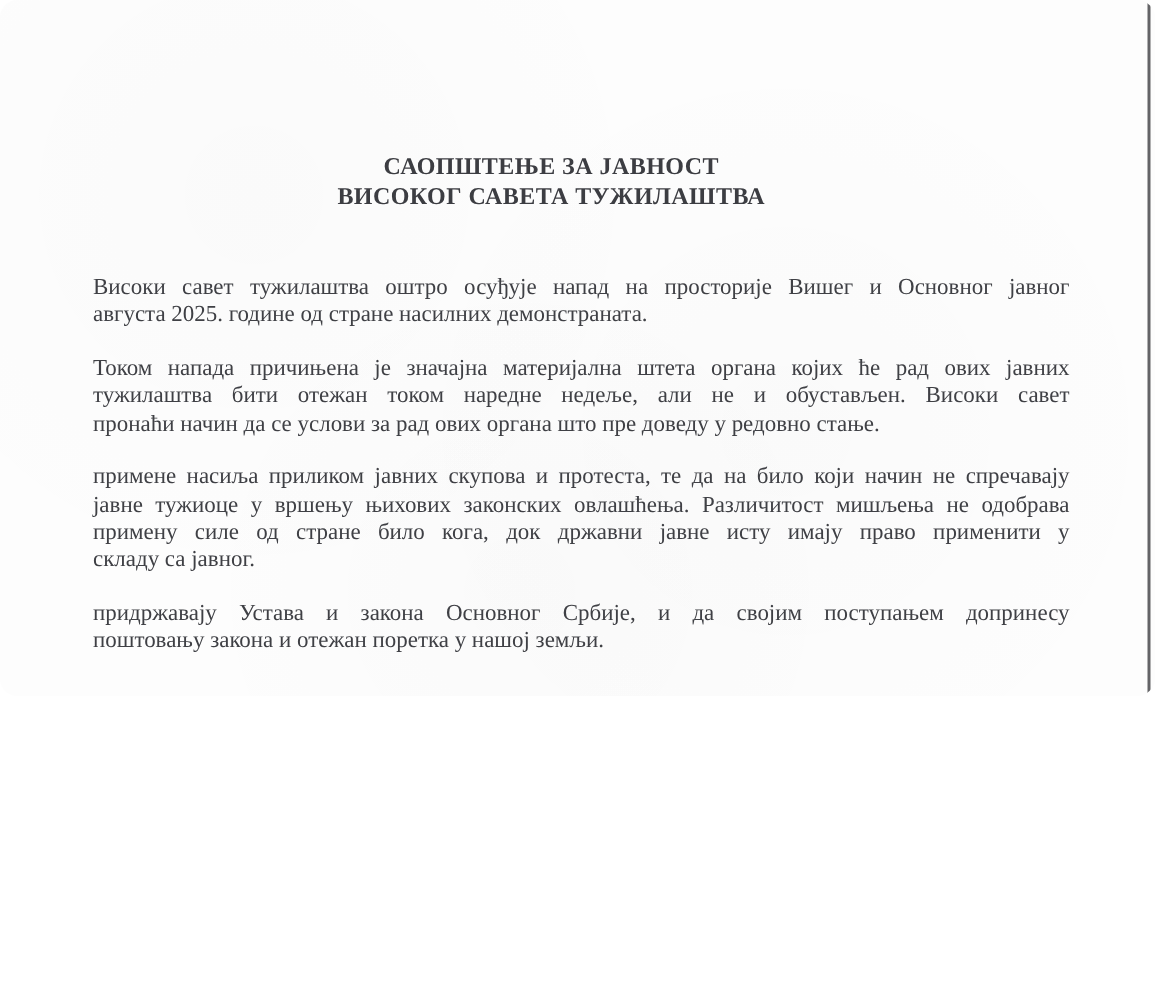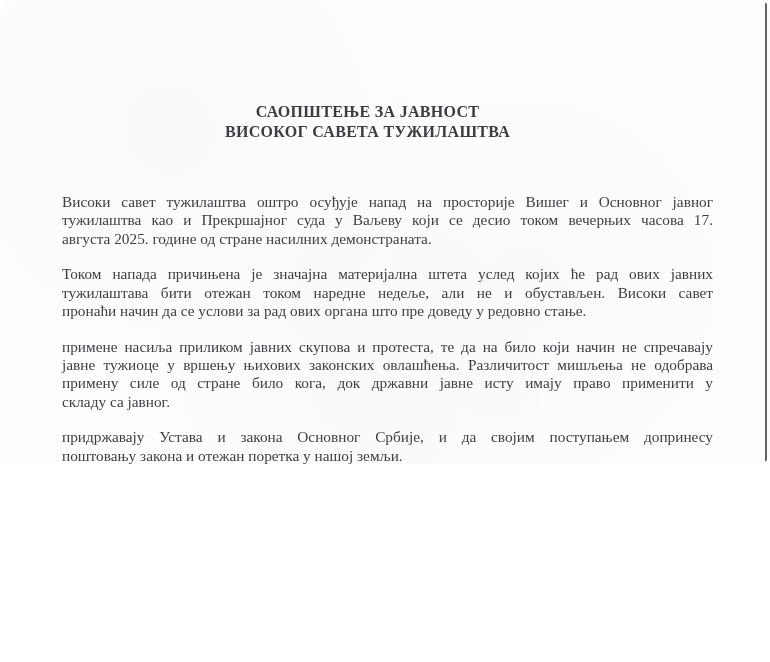--- a/index.html
+++ b/index.html
@@ -36,21 +36,21 @@
     transform: translateX(-20px);
     text-align: center;
     font-weight: bold;
     font-size: 16px;
     line-height: 20px;
     letter-spacing: 0.3px;
     color: #3c3d42;
   }
   .body-block {
     position: absolute;
-    top: 193px;
+    top: 183px;
     left: 0;
     width: 651px;
     font-size: 15.3px;
   }
   .paragraph { margin: 0 0 17.5px 0; }
   .jline {
     text-align: justify;
     text-align-last: justify;
     line-height: 18.3px;
   }
@@ -117,26 +117,25 @@
   <div class="doc-content">
 
     <div class="title-block">
       <div>САОПШТЕЊЕ ЗА ЈАВНОСТ</div>
       <div>ВИСОКОГ САВЕТА ТУЖИЛАШТВА</div>
     </div>
 
     <div class="body-block" id="paragraphs">
         <div class="paragraph">
           <div class="jline">Високи савет тужилаштва оштро осуђује напад на просторије Вишег и Основног јавног</div>
-          <div class="jline">тужилаштва као и Прекршајног суда у Ваљеву који се десио током вечерњих часова 17.</div>
           <div class="jline last">августа 2025. године од стране насилних демонстраната.</div>
         </div>
         <div class="paragraph">
-          <div class="jline">Током напада причињена је значајна материјална штета услед којих ће рад ових јавних</div>
-          <div class="jline">тужилаштава бити отежан током наредне недеље, али не и обустављен. Високи савет</div>
+          <div class="jline">Током напада причињена је значајна материјална штета органа којих ће рад ових јавних</div>
+          <div class="jline">тужилаштва бити отежан током наредне недеље, али не и обустављен. Високи савет</div>
           <div class="jline last">пронаћи начин да се услови за рад ових органа што пре доведу у редовно стање.</div>
         </div>
         <div class="paragraph">
           <div class="jline">примене насиља приликом јавних скупова и протеста, те да на било који начин не спречавају</div>
           <div class="jline">јавне тужиоце у вршењу њихових законских овлашћења. Различитост мишљења не одобрава</div>
           <div class="jline">примену силе од стране било кога, док државни јавне исту имају право применити у</div>
           <div class="jline last">складу са јавног.</div>
         </div>
         <div class="paragraph">
           <div class="jline">придржавају Устава и закона Основног Србије, и да својим поступањем допринесу</div>

